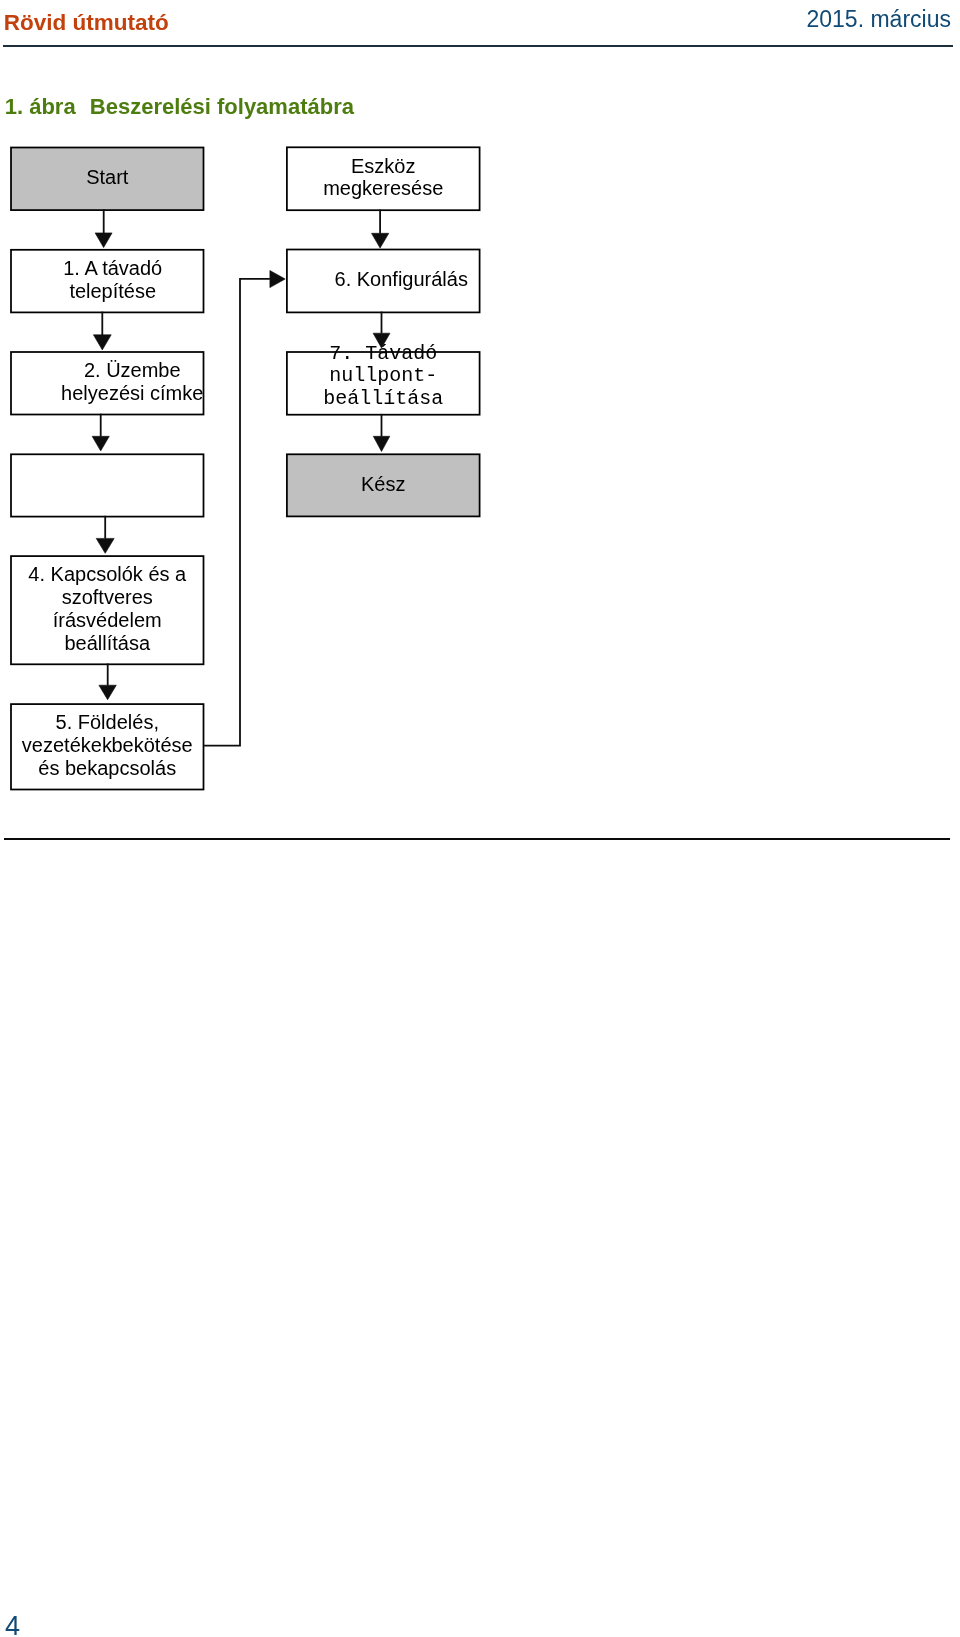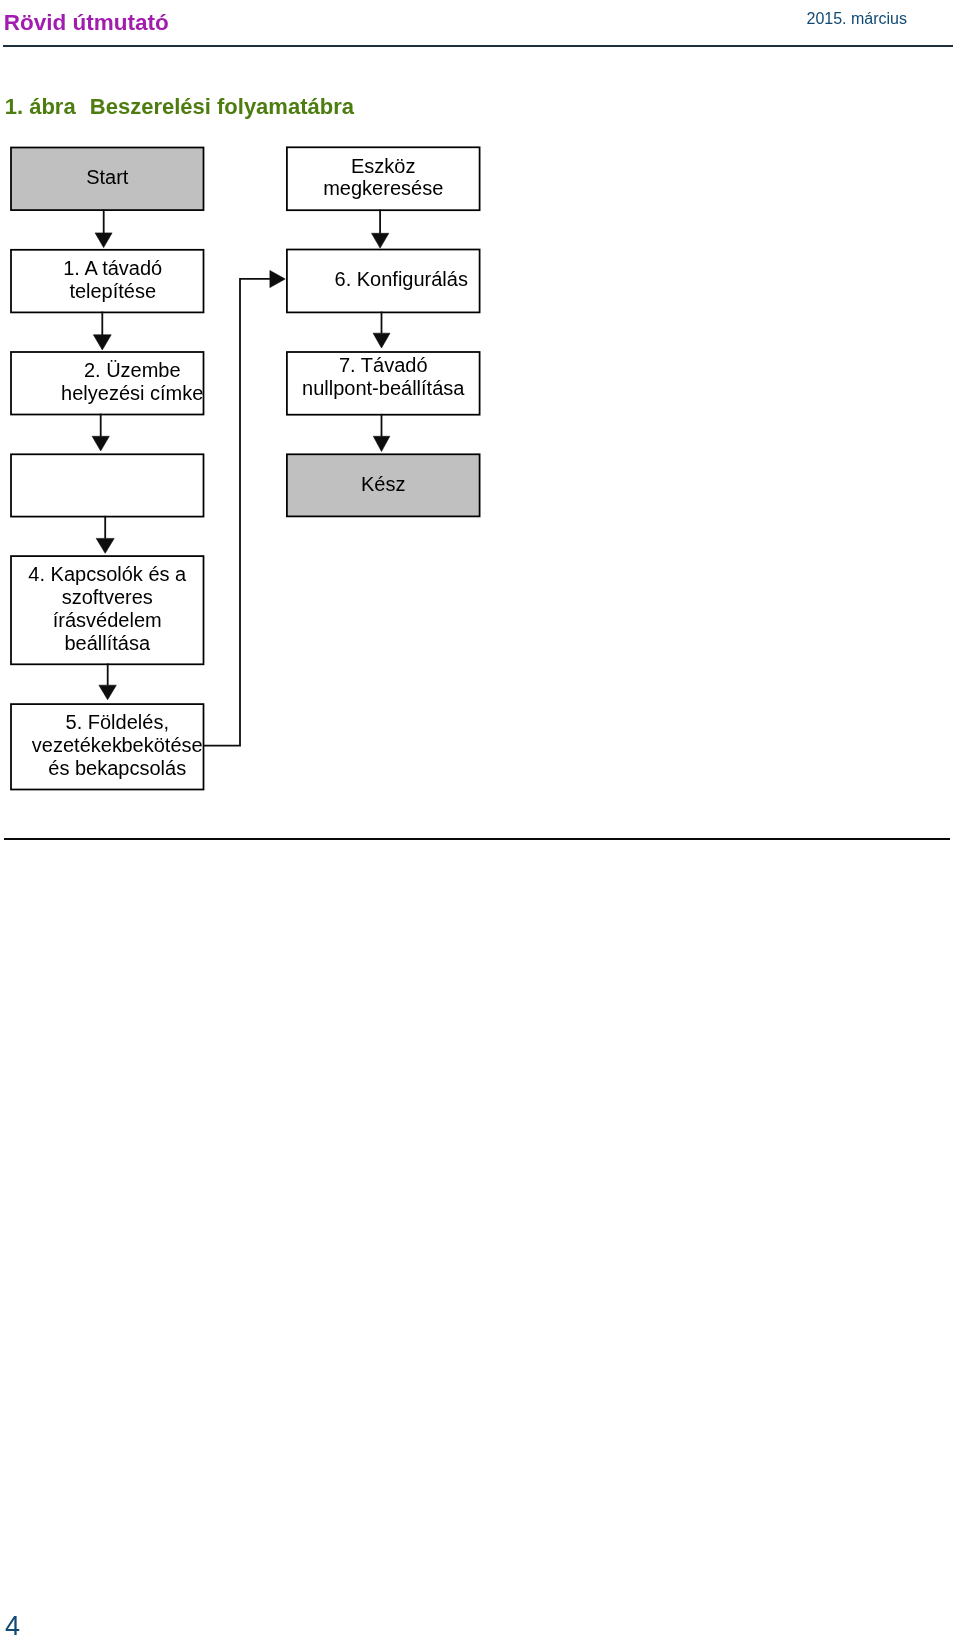--- a/index.html
+++ b/index.html
@@ -1,40 +1,40 @@
 <!DOCTYPE html>
 <html><head>
 <meta charset="utf-8">
 <style>
   html,body{margin:0;padding:0;background:#ffffff;}
   body{width:960px;height:1637px;position:relative;overflow:hidden;
        font-family:"Liberation Sans",sans-serif;-webkit-font-smoothing:antialiased;}
   .page{position:absolute;left:0;top:0;width:960px;height:1637px;}
   
-  .hdr-title{position:absolute;left:3.8px;top:12.4px;font-size:22.5px;font-weight:bold;color:#a21caf;
+  .hdr-title{position:absolute;left:3.8px;top:12.4px;font-size:22.5px;font-weight:bold;color:#c2410c;
              line-height:22.5px;white-space:nowrap;}
-  .hdr-date{position:absolute;left:806.5px;top:8.2px;font-size:16px;font-weight:normal;color:#104a75;
+  .hdr-date{position:absolute;left:806.5px;top:8.2px;font-size:23px;font-weight:normal;color:#104a75;
             line-height:22.5px;white-space:nowrap;}
   .rule-top{position:absolute;left:3px;top:44.5px;width:949.5px;height:2px;background:#1e2f3c;}
   .rule-bot{position:absolute;left:4px;top:837.7px;width:945.7px;height:1.9px;background:#0a0a0a;}
   .fig-title{position:absolute;left:4.7px;top:93.5px;font-size:22px;font-weight:bold;color:#4d7c0f;
              line-height:25.5px;white-space:nowrap;}
   .fig-title .gap{display:inline-block;width:14.2px;}
   .pageno{position:absolute;left:5.0px;top:1613.3px;font-size:27px;color:#104a75;line-height:26px;}
   
   .fc{position:absolute;left:0;top:0;width:960px;height:840px;}
   .fc svg{position:absolute;left:0;top:0;width:960px;height:840px;overflow:visible;}
   .node{position:absolute;box-sizing:border-box;border:0;background:transparent;
         display:flex;align-items:center;justify-content:center;text-align:center;
         font-size:20px;line-height:22.8px;color:#000000;white-space:pre-line;}
   .fc svg.boxes{z-index:0;}
   .fc svg.wires{z-index:2;}
   .fc .node{z-index:3;}
   .node span{display:block;width:100%;position:relative;top:-1.3px;}
-  .node .ln{display:block;width:100%;white-space:nowrap;position:static;top:auto;padding-left:10px;}
+  .node .ln{display:block;width:100%;white-space:nowrap;position:static;top:auto;}
   .node .ln.tight{word-spacing:-6.0px;}
 </style>
 </head>
 <body>
 
 <div class="page">
   <div class="hdr-title">Rövid útmutató</div>
   <div class="hdr-date">2015. március</div>
   <div class="rule-top"></div>
   <div class="fig-title"><span>1. ábra</span><span class="gap"></span><span>Beszerelési folyamatábra</span></div>
@@ -90,19 +90,19 @@
     <div class="node" style="left:11px;top:352.0px;width:192.5px;height:62.5px;margin-left:25px;"><span>2. Üzembe
 helyezési címke</span></div>
     <div class="node" style="left:11px;top:556.1px;width:192.5px;height:108.2px;align-items:center;"><span>4. Kapcsolók és a
 szoftveres
 írásvédelem
 beállítása</span></div>
     <div class="node" style="left:11px;top:704.1px;width:192.5px;height:85.4px;"><span><span class="ln">5. Földelés,</span><span class="ln tight">vezetékek bekötése</span><span class="ln">és bekapcsolás</span></span></div>
     <div class="node" style="left:286.9px;top:147.3px;width:192.7px;height:62.9px;"><span>Eszköz
 megkeresése</span></div>
     <div class="node" style="left:286.9px;top:249.5px;width:192.7px;height:62.9px;padding-left:36px;"><span>6. Konfigurálás</span></div>
-    <div class="node" style="left:286.9px;top:352.0px;width:192.7px;height:52px;"><span>7. Távadó
+    <div class="node" style="left:286.9px;top:352.0px;width:192.7px;height:52px;font-family:Liberation Mono, monospace;"><span>7. Távadó
 nullpont-beállítása</span></div>
     <div class="node terminal" style="left:286.9px;top:454.3px;width:192.7px;height:62.1px;"><span>Kész</span></div>
   </div>
   <div class="rule-bot"></div>
   <div class="pageno">4</div>
 </div>
 
 </body></html>

